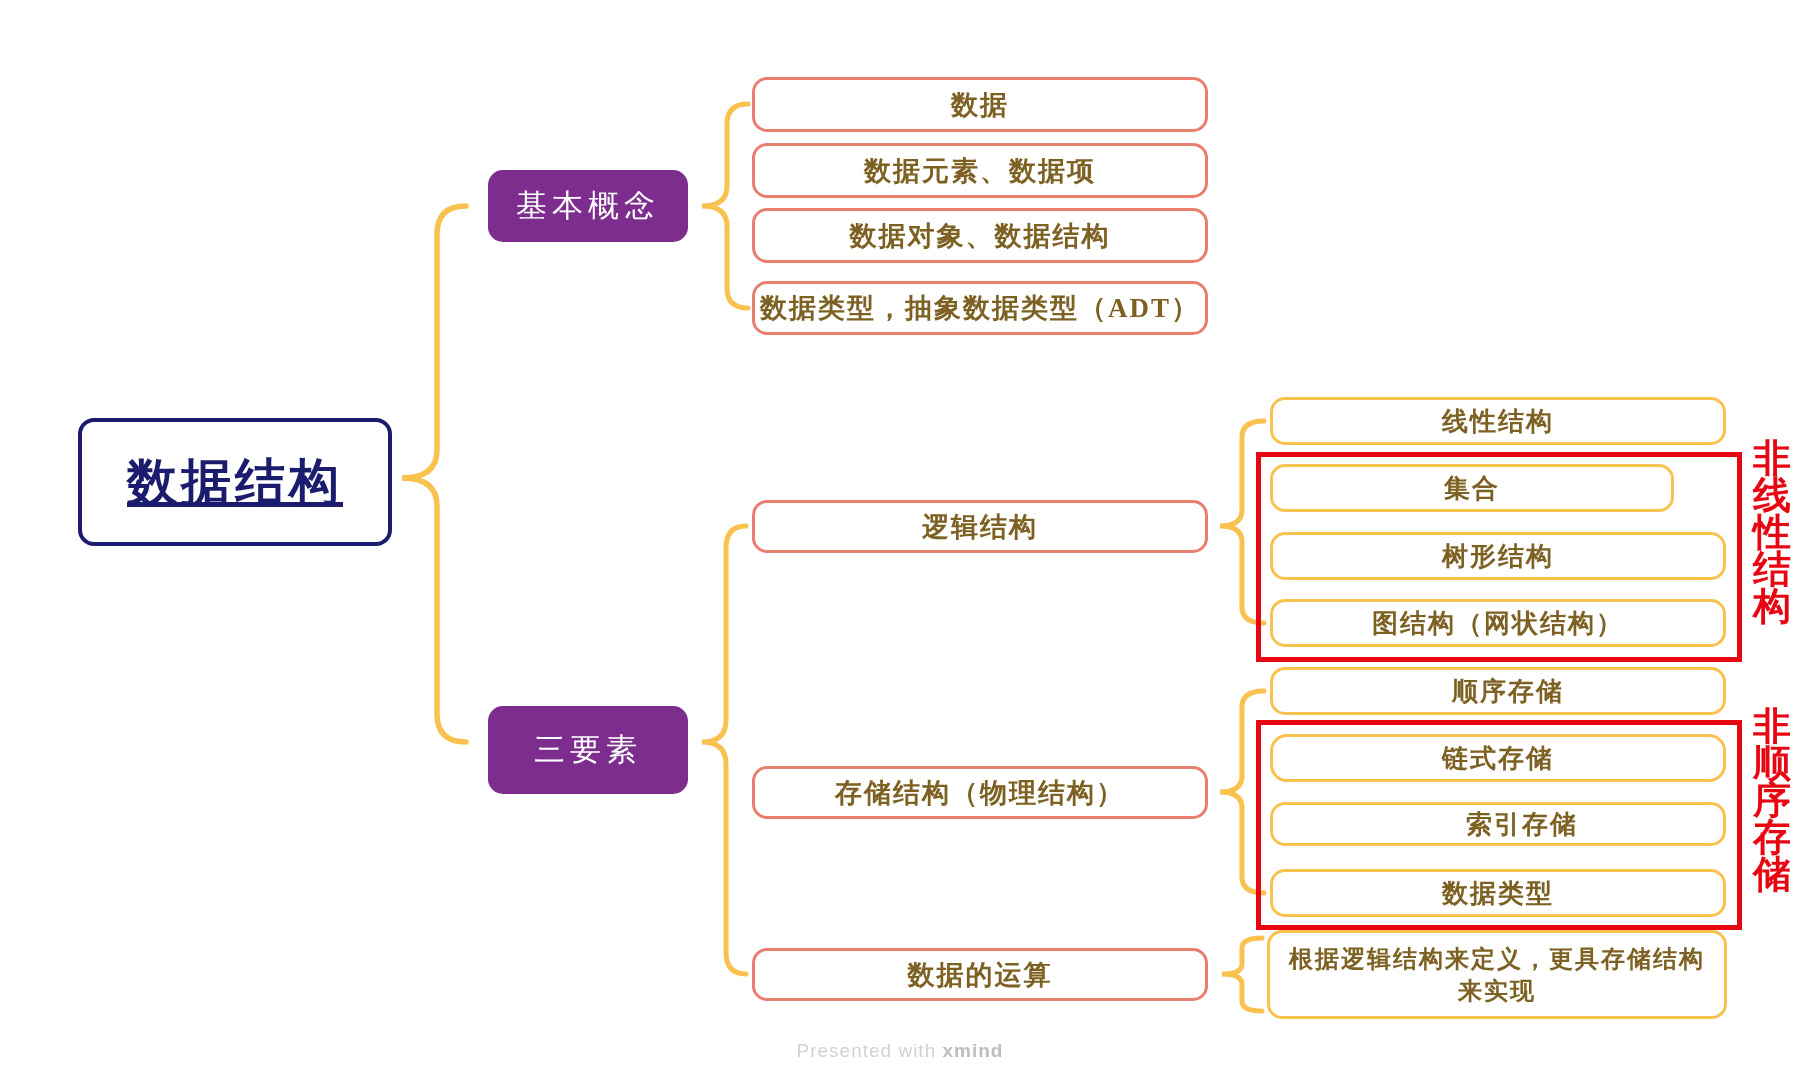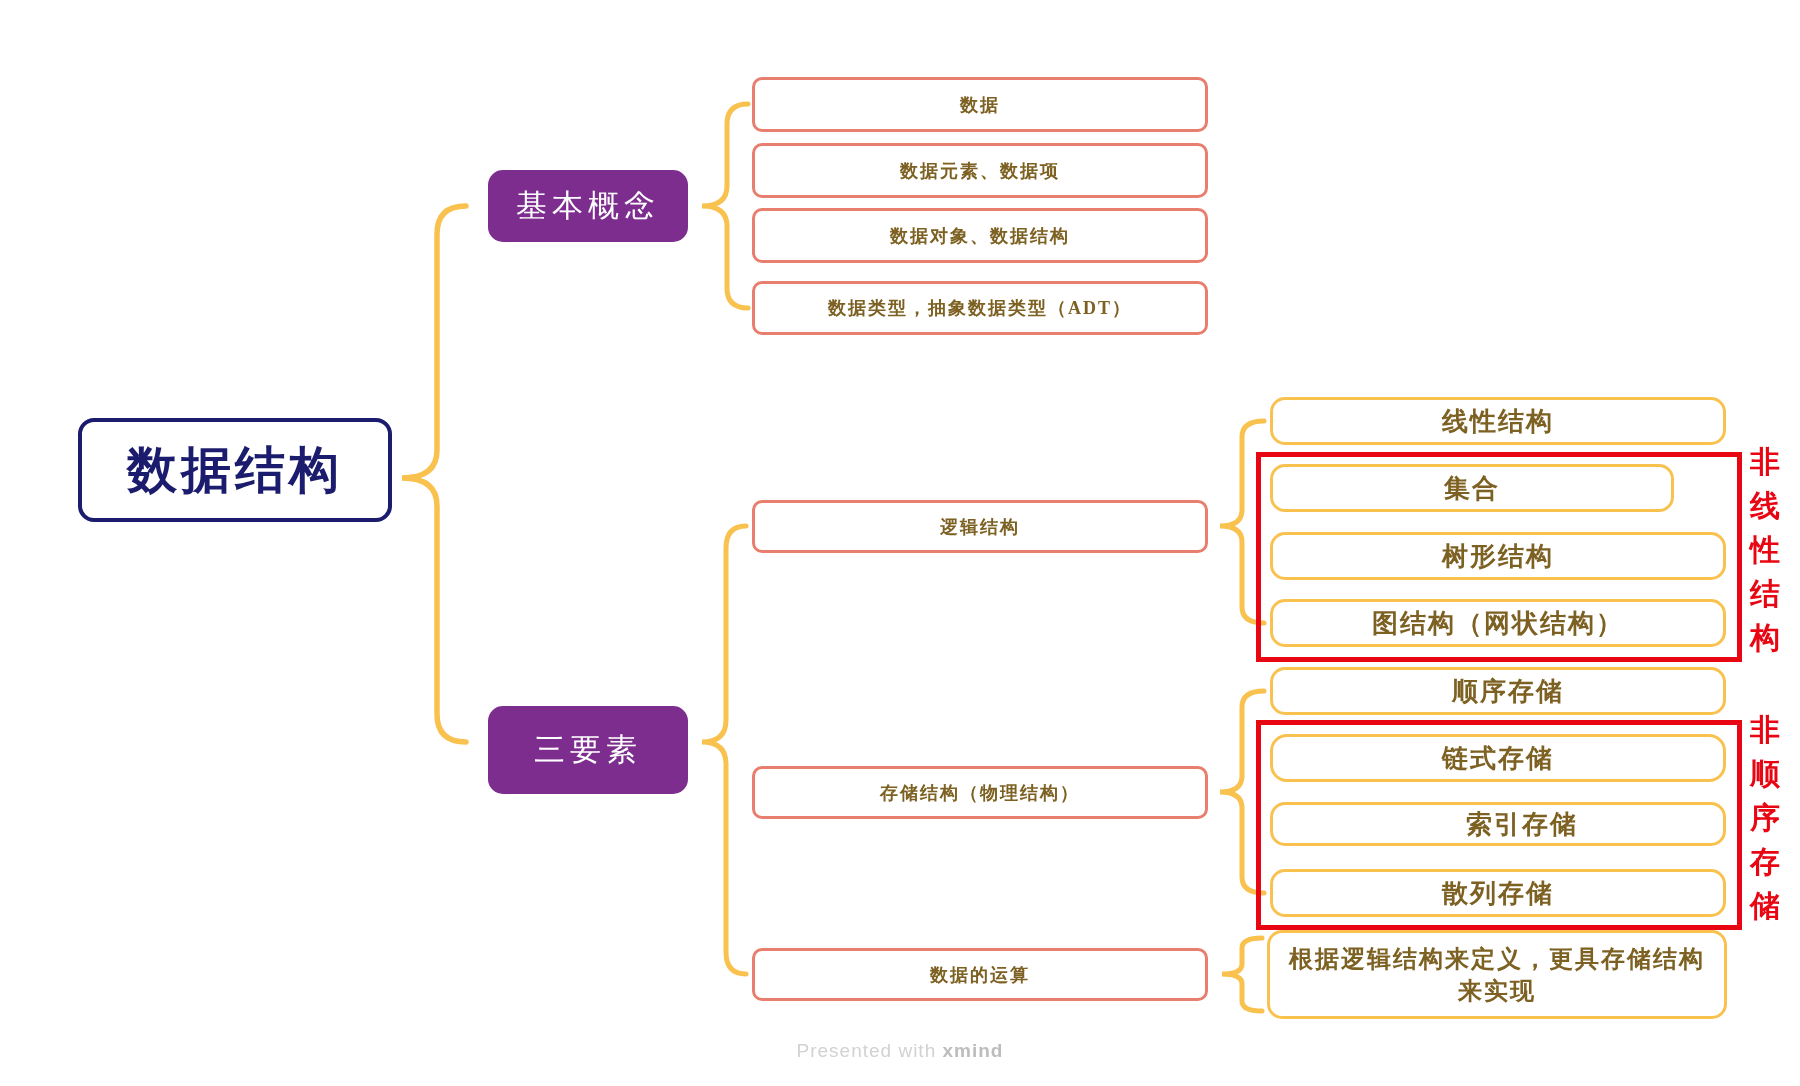--- a/index.html
+++ b/index.html
@@ -33,42 +33,43 @@
     font-size:50px;font-weight:600;letter-spacing:4px;
   }
   .branch-node{
     background:var(--purple);
     border-radius:15px;
     color:#ffffff;
     font-size:31px;letter-spacing:5px;
   }
   .topic{
     border:3px solid var(--salmon);
-    border-radius:10px;
+    border-radius:15px;
     color:var(--olive);
-    font-size:18px;font-weight:600;letter-spacing:2px;
+    font-size:27px;font-weight:600;letter-spacing:2px;
   }
   .leaf{
     border:3px solid var(--gold);
     border-radius:15px;
     color:var(--olive);
     font-size:26px;font-weight:600;letter-spacing:2px;
   }
   .leaf.multiline{font-size:24px;line-height:32px;padding:4px 10px;}
   .highlight{
     position:absolute;box-sizing:border-box;
     border:5px solid var(--red);
     background:transparent;
   }
   .vlabel{
     position:absolute;
     width:44px;
     color:var(--red);
     font-family:"Liberation Sans","DejaVu Sans",sans-serif;
-    font-weight:bold;font-size:30px;line-height:44px;
+    font-weight:bold;font-size:38px;line-height:37px;
+    text-align:center;
     word-break:break-all;overflow-wrap:anywhere;
   }
   .watermark{
     position:absolute;left:760px;top:1040px;width:280px;
     text-align:center;
     font-family:"Liberation Sans","DejaVu Sans",sans-serif;
     font-size:19px;color:var(--wm-gray);letter-spacing:1px;
   }
   .watermark b{color:var(--wm-gray-dark);font-weight:bold;}
 </style>
@@ -79,21 +80,21 @@
 
   <svg id="connectors" viewBox="0 0 1800 1086">
     <path d="M 466,206 Q 437,206 437,234 L 437,450 Q 437,478 402,478 Q 437,478 437,506 L 437,714 Q 437,742 466,742" fill="none" stroke-width="5.5" stroke-linecap="round" stroke="#f9c14e"></path>
     <path d="M 748,104 Q 727,104 727,124 L 727,186 Q 727,206 702,206 Q 727,206 727,226 L 727,288 Q 727,308 748,308" fill="none" stroke-width="5" stroke-linecap="round" stroke="#f9c14e"></path>
     <path d="M 746,526 Q 726,526 726,548 L 726,720 Q 726,742 702,742 Q 726,742 726,764 L 726,952 Q 726,974 746,974" fill="none" stroke-width="5" stroke-linecap="round" stroke="#f9c14e"></path>
     <path d="M 1264,421 Q 1242,421 1242,437 L 1242,510 Q 1242,526 1220,526 Q 1242,526 1242,542 L 1242,607 Q 1242,623 1264,623" fill="none" stroke-width="5" stroke-linecap="round" stroke="#f9c14e"></path>
     <path d="M 1264,691 Q 1242,691 1242,707 L 1242,776 Q 1242,792 1220,792 Q 1242,792 1242,808 L 1242,877 Q 1242,893 1264,893" fill="none" stroke-width="5" stroke-linecap="round" stroke="#f9c14e"></path>
     <path d="M 1262,938 Q 1242,938 1242,948 L 1242,964 Q 1242,974 1222,974 Q 1242,974 1242,984 L 1242,1001 Q 1242,1011 1262,1011" fill="none" stroke-width="5" stroke-linecap="round" stroke="#f9c14e"></path>
   </svg>
 
-  <div class="node root-node" style="left:78px;top:418px;width:314px;height:104px;">数据结构</div>
+  <div class="node root-node" style="left:78px;top:418px;width:314px;height:128px;text-decoration:underline;">数据结构</div>
 
   <div class="node branch-node" style="left:488px;top:170px;width:200px;height:72px;">基本概念</div>
   <div class="node branch-node" style="left:488px;top:706px;width:200px;height:88px;">三要素</div>
 
   <div class="node topic" style="left:752px;top:77px;width:456px;height:55px;">数据</div>
   <div class="node topic" style="left:752px;top:143px;width:456px;height:55px;">数据元素、数据项</div>
   <div class="node topic" style="left:752px;top:208px;width:456px;height:55px;">数据对象、数据结构</div>
   <div class="node topic" style="left:752px;top:281px;width:456px;height:54px;">数据类型，抽象数据类型（ADT）</div>
 
   <div class="node topic" style="left:752px;top:500px;width:456px;height:53px;">逻辑结构</div>
@@ -101,21 +102,21 @@
   <div class="node topic" style="left:752px;top:948px;width:456px;height:53px;">数据的运算</div>
 
   <div class="node leaf" style="left:1270px;top:397px;width:456px;height:48px;">线性结构</div>
   <div class="node leaf" style="left:1270px;top:464px;width:404px;height:48px;">集合</div>
   <div class="node leaf" style="left:1270px;top:532px;width:456px;height:48px;">树形结构</div>
   <div class="node leaf" style="left:1270px;top:599px;width:456px;height:48px;">图结构（网状结构）</div>
 
   <div class="node leaf" style="left:1270px;top:667px;width:456px;height:48px;padding-left:20px;">顺序存储</div>
   <div class="node leaf" style="left:1270px;top:734px;width:456px;height:48px;border-radius:17px;">链式存储</div>
   <div class="node leaf" style="left:1270px;top:802px;width:456px;height:44px;padding-left:48px;">索引存储</div>
-  <div class="node leaf" style="left:1270px;top:869px;width:456px;height:48px;">散列存储</div>
+  <div class="node leaf" style="left:1270px;top:869px;width:456px;height:48px;">数据类型</div>
 
   <div class="node leaf multiline" style="left:1267px;top:930px;width:460px;height:89px;">根据逻辑结构来定义，更具存储结构来实现</div>
 
   <div class="highlight" style="left:1256px;top:452px;width:486px;height:210px;"></div>
   <div class="highlight" style="left:1256px;top:720px;width:486px;height:210px;"></div>
 
   <div class="vlabel" style="left:1750px;top:440px;height:235px;">非线性结构</div>
   <div class="vlabel" style="left:1750px;top:708px;height:235px;">非顺序存储</div>
 
   <div class="watermark"><span>Presented with </span><b>xmind</b></div>

